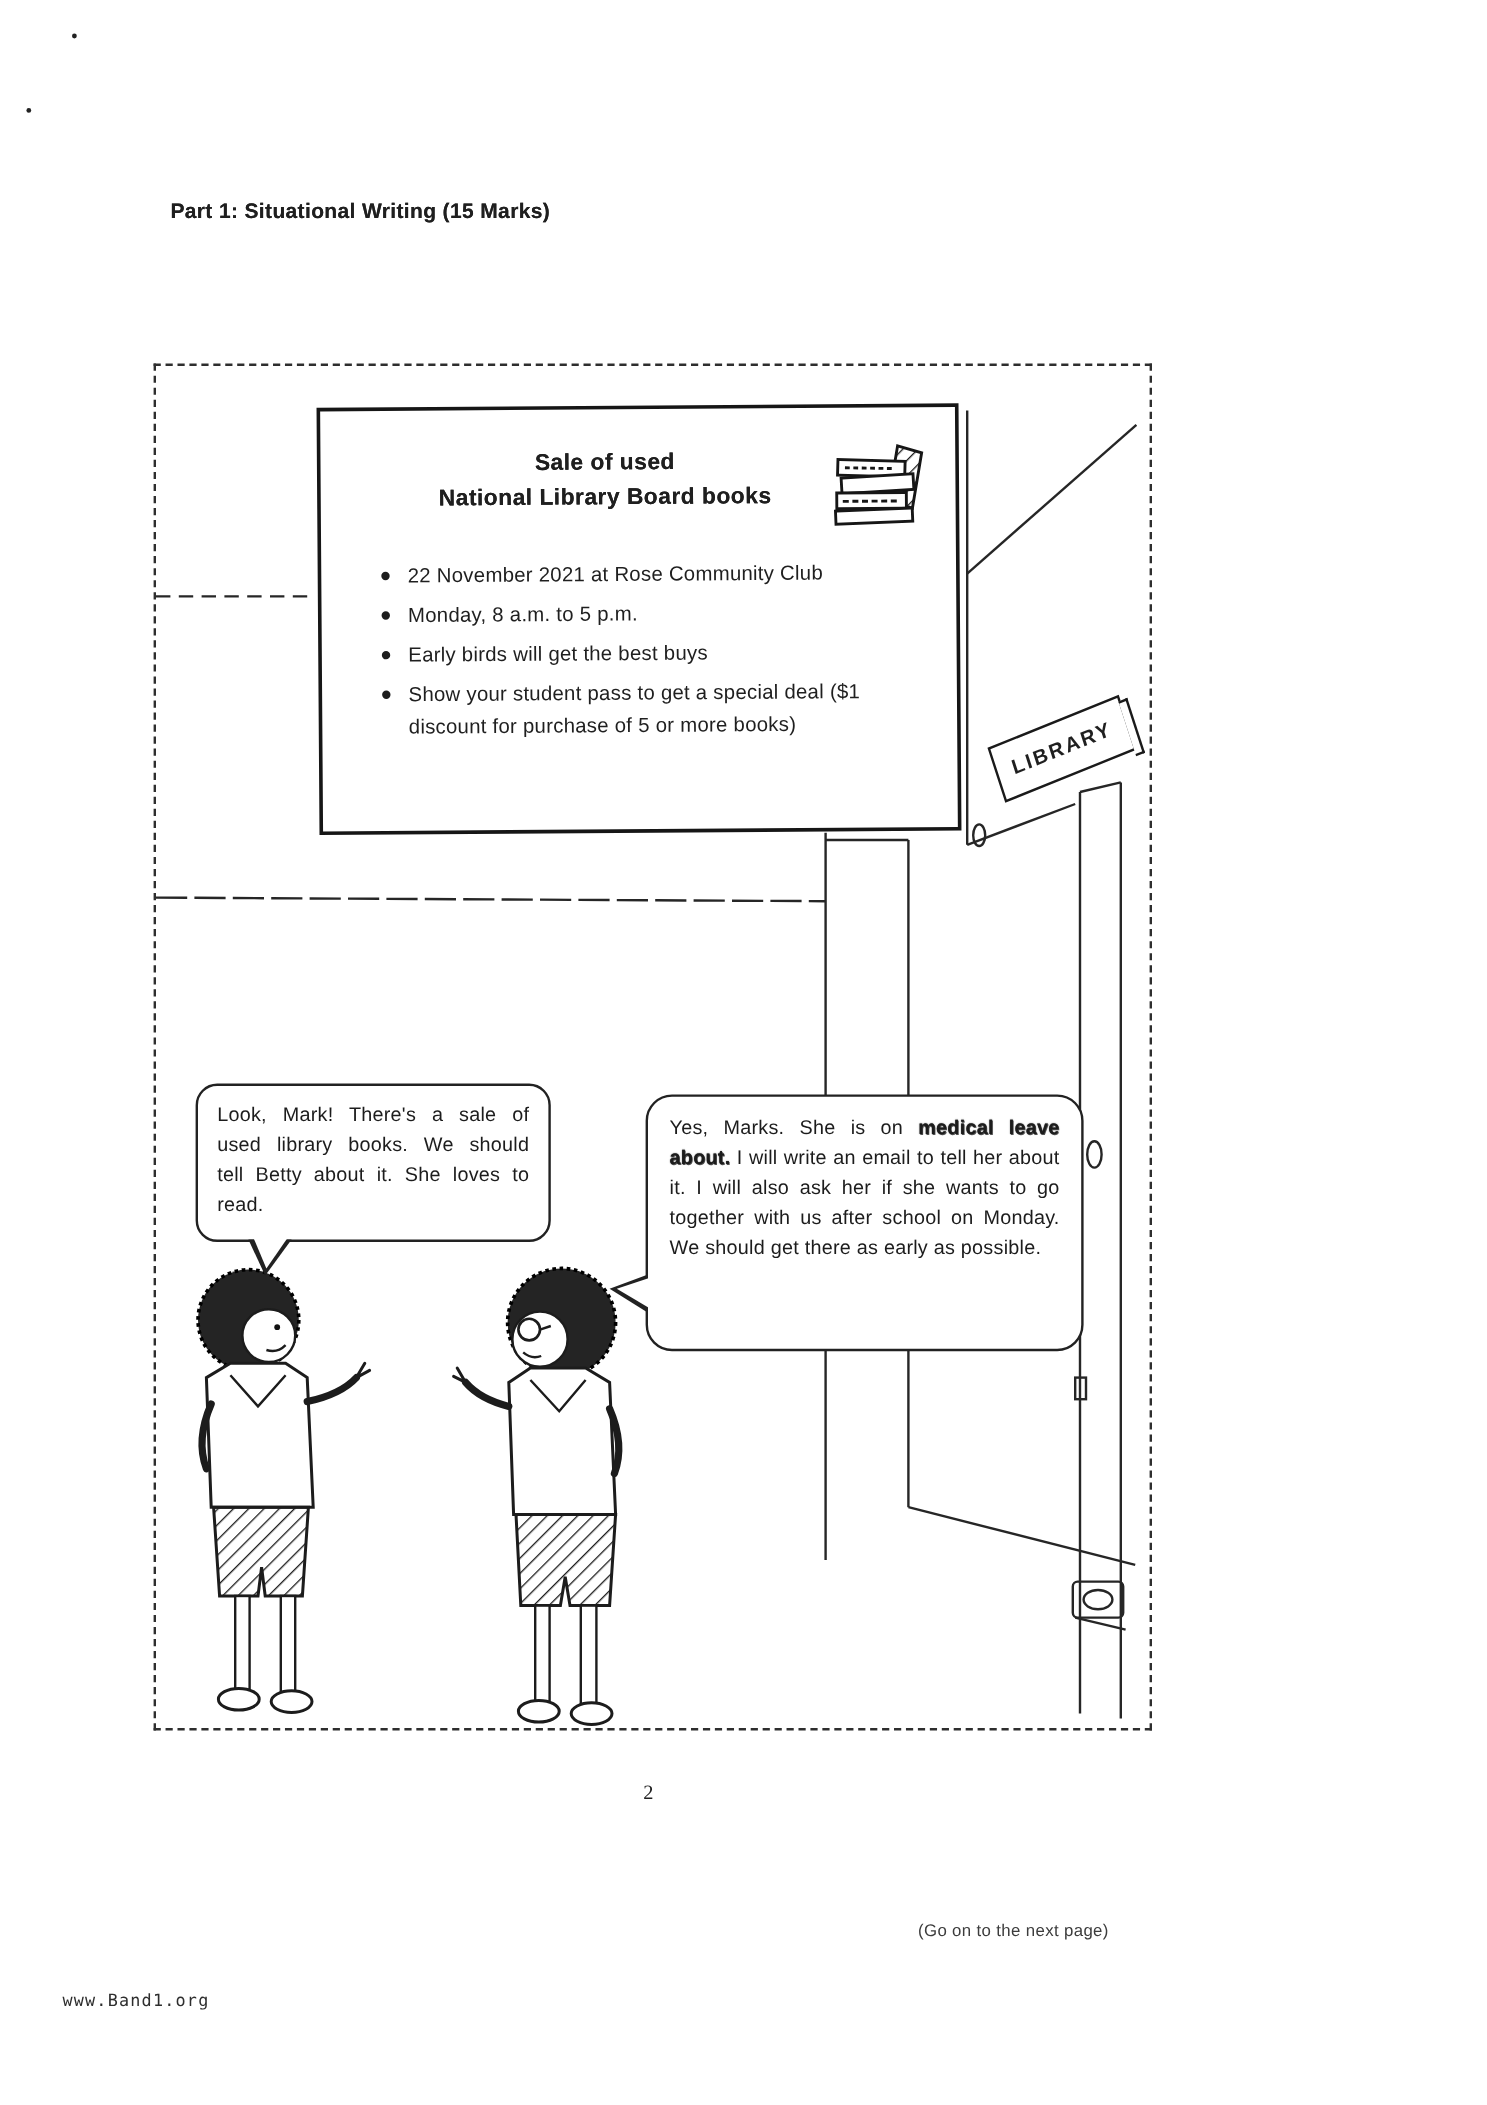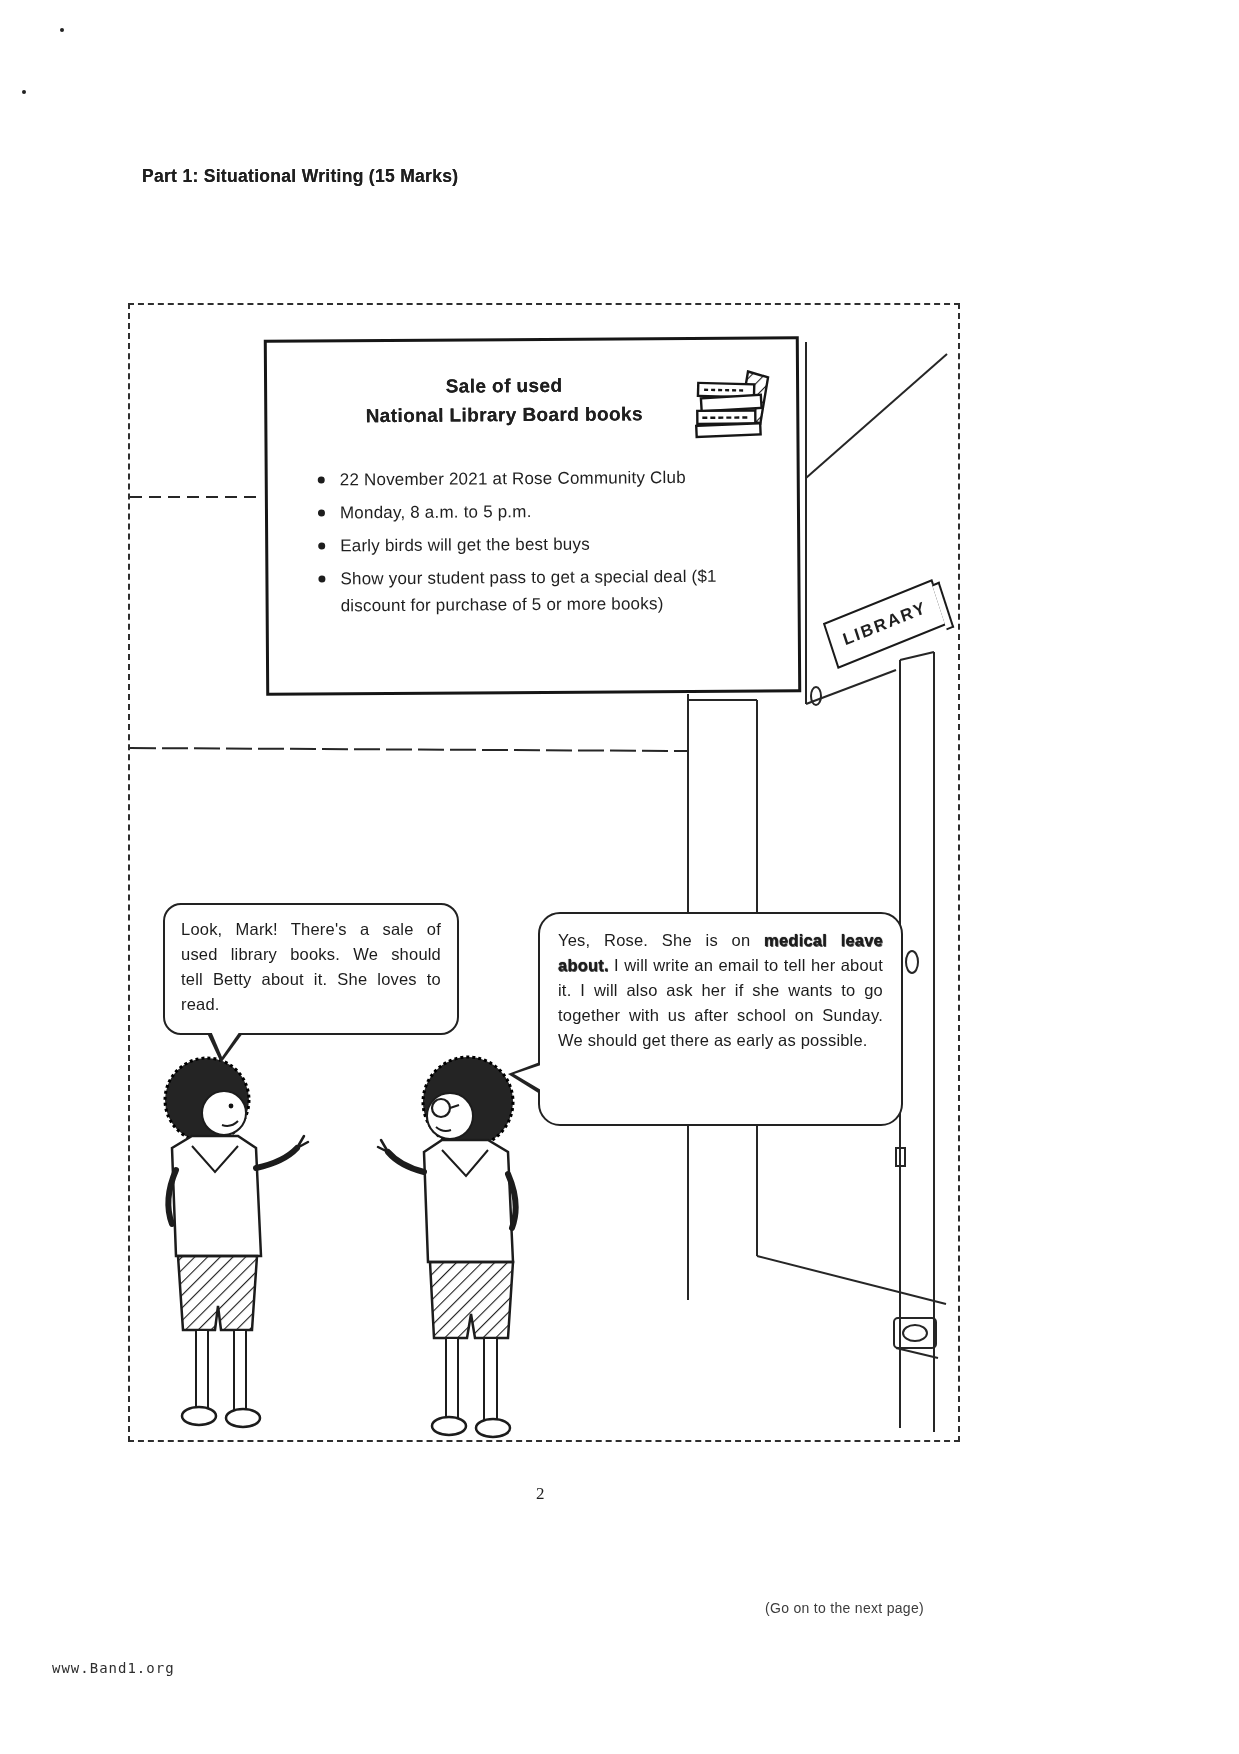--- a/index.html
+++ b/index.html
@@ -150,19 +150,19 @@
       <li>Monday, 8 a.m. to 5 p.m.</li>
       <li>Early birds will get the best buys</li>
       <li>Show your student pass to get a special deal ($1 discount for purchase of 5 or more books)</li>
     </ul>
   </div>
 
   <div class="abs library-sign">LIBRARY</div>
 
   <div class="abs bubble bubble-left">Look, Mark! There's a sale of used library books. We should tell Betty about it. She loves to read.</div>
 
-  <div class="abs bubble bubble-right"><span>Yes, Rose. She is on </span><span class="smudge">medical leave about.</span><span> I will write an email to tell her about it. I will also ask her if she wants to go together with us after school on Sunday. We should get there as early as possible.</span></div>
+  <div class="abs bubble bubble-right"><span>Yes, Marks. She is on </span><span class="smudge">medical leave about.</span><span> I will write an email to tell her about it. I will also ask her if she wants to go together with us after school on Monday. We should get there as early as possible.</span></div>
 
   <div class="abs page-number">2</div>
   <div class="abs footer-note">(Go on to the next page)</div>
   <div class="abs watermark">www.Band1.org</div>
 
 </div>
 
 </body></html>

